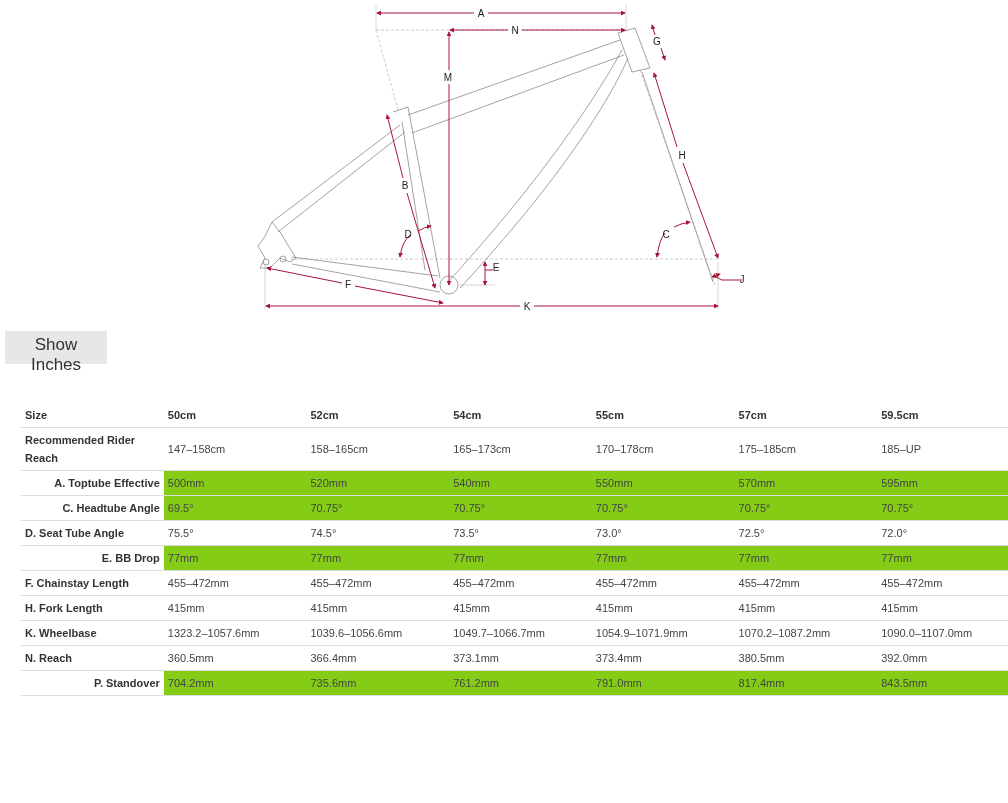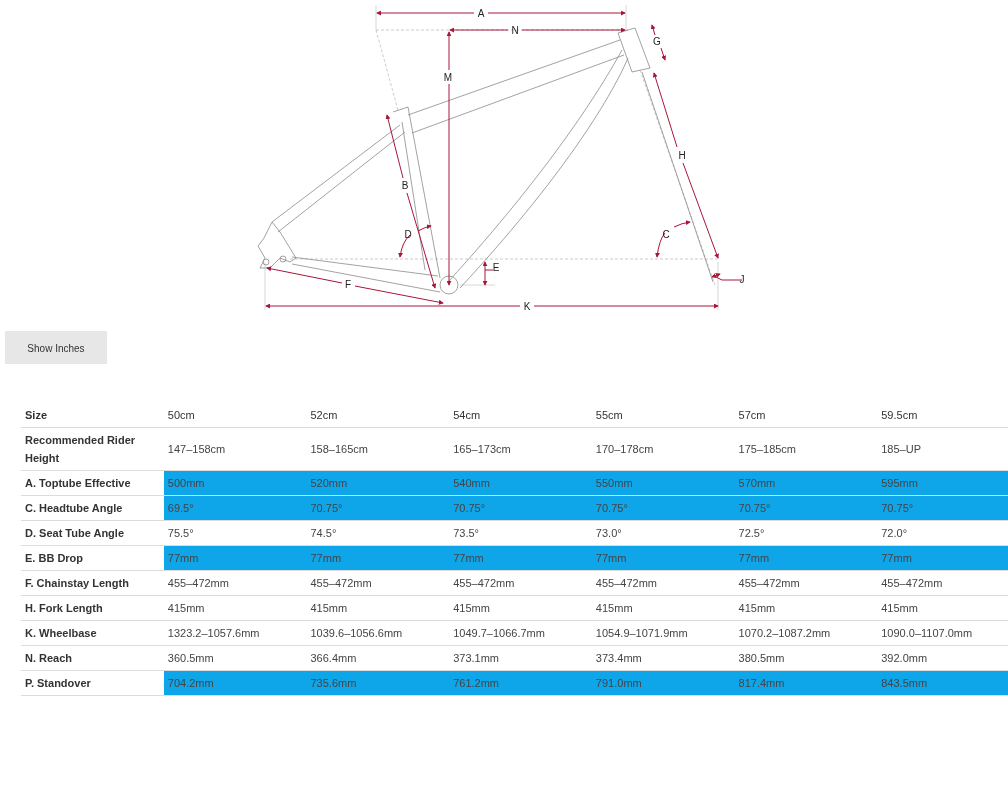--- a/index.html
+++ b/index.html
@@ -2,31 +2,31 @@
 <html><head>
 <meta charset="utf-8">
 <style>
   html, body { margin: 0; padding: 0; background: #ffffff; }
   body { width: 1008px; height: 803px; position: relative; overflow: hidden;
          font-family: "Liberation Sans", "DejaVu Sans", sans-serif; color: #333333; }
   .diagram { position: absolute; left: 250px; top: 0; width: 510px; height: 320px; }
   .diagram svg { width: 510px; height: 320px; display: block; }
   .toggle-btn { position: absolute; left: 5px; top: 331px; width: 102px; height: 33px;
                 background: #e7e7e7; border: none; font-family: "Liberation Sans", sans-serif;
-                font-size: 10px; color: #333; cursor: pointer; padding: 12px; }
+                font-size: 17px; color: #333; cursor: pointer; padding: 4px; }
   table.geo { position: absolute; left: 21px; top: 403px; width: 999px; border-collapse: collapse;
               font-size: 11px; }
   table.geo th, table.geo td { text-align: left; padding: 0 4px; border-bottom: 1px solid #dcdcdc;
               height: 24px; vertical-align: middle; }
-  table.geo th { font-weight: normal; color: #333; height: 24px; }
+  table.geo th { font-weight: bold; color: #333; height: 24px; }
   table.geo th.lbl, table.geo td.lbl { width: 135px; font-weight: bold; color: #333; }
   table.geo td { color: #444; width: 135px; }
   table.geo tr.tall td { height: 42px; line-height: 18px; }
-  table.geo tr.stripe td.val { background: #0ea5e9; }
-  table.geo tr.stripe td.lbl { background: #ffffff; }
+  table.geo tr.stripe td.val { background: #84cc16; }
+  table.geo tr.stripe td.lbl { background: #ffffff; text-align: right; }
 </style>
 </head>
 <body>
 
 <div class="diagram">
   <svg viewBox="0 0 510 320" xmlns="http://www.w3.org/2000/svg">
     <defs>
       <marker id="ar" viewBox="0 0 6 6" refX="5" refY="3" markerWidth="5" markerHeight="5" orient="auto-start-reverse">
         <path d="M0,0 L6,3 L0,6 z" fill="#a8163a"></path>
       </marker>
@@ -122,21 +122,21 @@
       <th>50cm</th>
       <th>52cm</th>
       <th>54cm</th>
       <th>55cm</th>
       <th>57cm</th>
       <th>59.5cm</th>
     </tr>
   </thead>
   <tbody id="tbody">
       <tr class="tall">
-        <td class="lbl" style="width: 135px;">Recommended Rider Height</td>
+        <td class="lbl" style="width: 135px;">Recommended Rider Reach</td>
         <td class="val">147–158cm</td>
         <td class="val">158–165cm</td>
         <td class="val">165–173cm</td>
         <td class="val">170–178cm</td>
         <td class="val">175–185cm</td>
         <td class="val">185–UP</td>
       </tr>
       <tr class="stripe">
         <td class="lbl">A. Toptube Effective</td>
         <td class="val">500mm</td>

